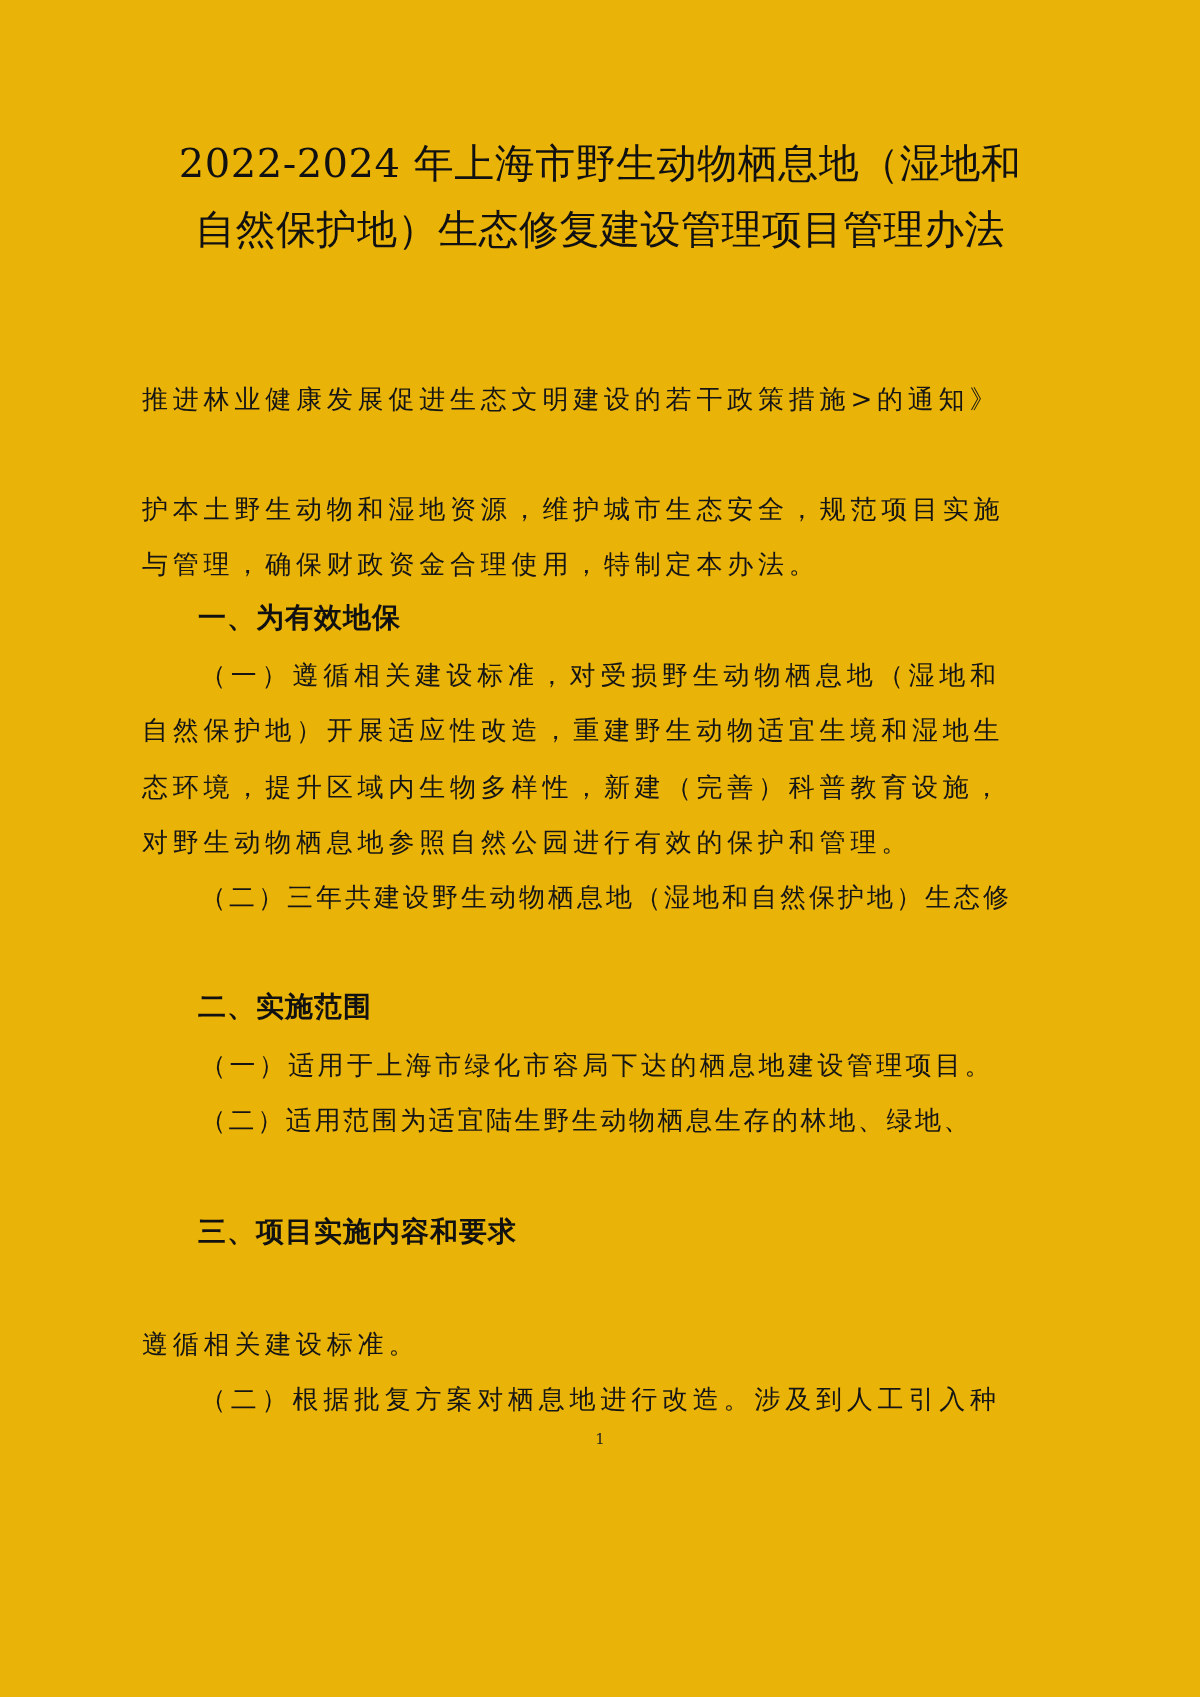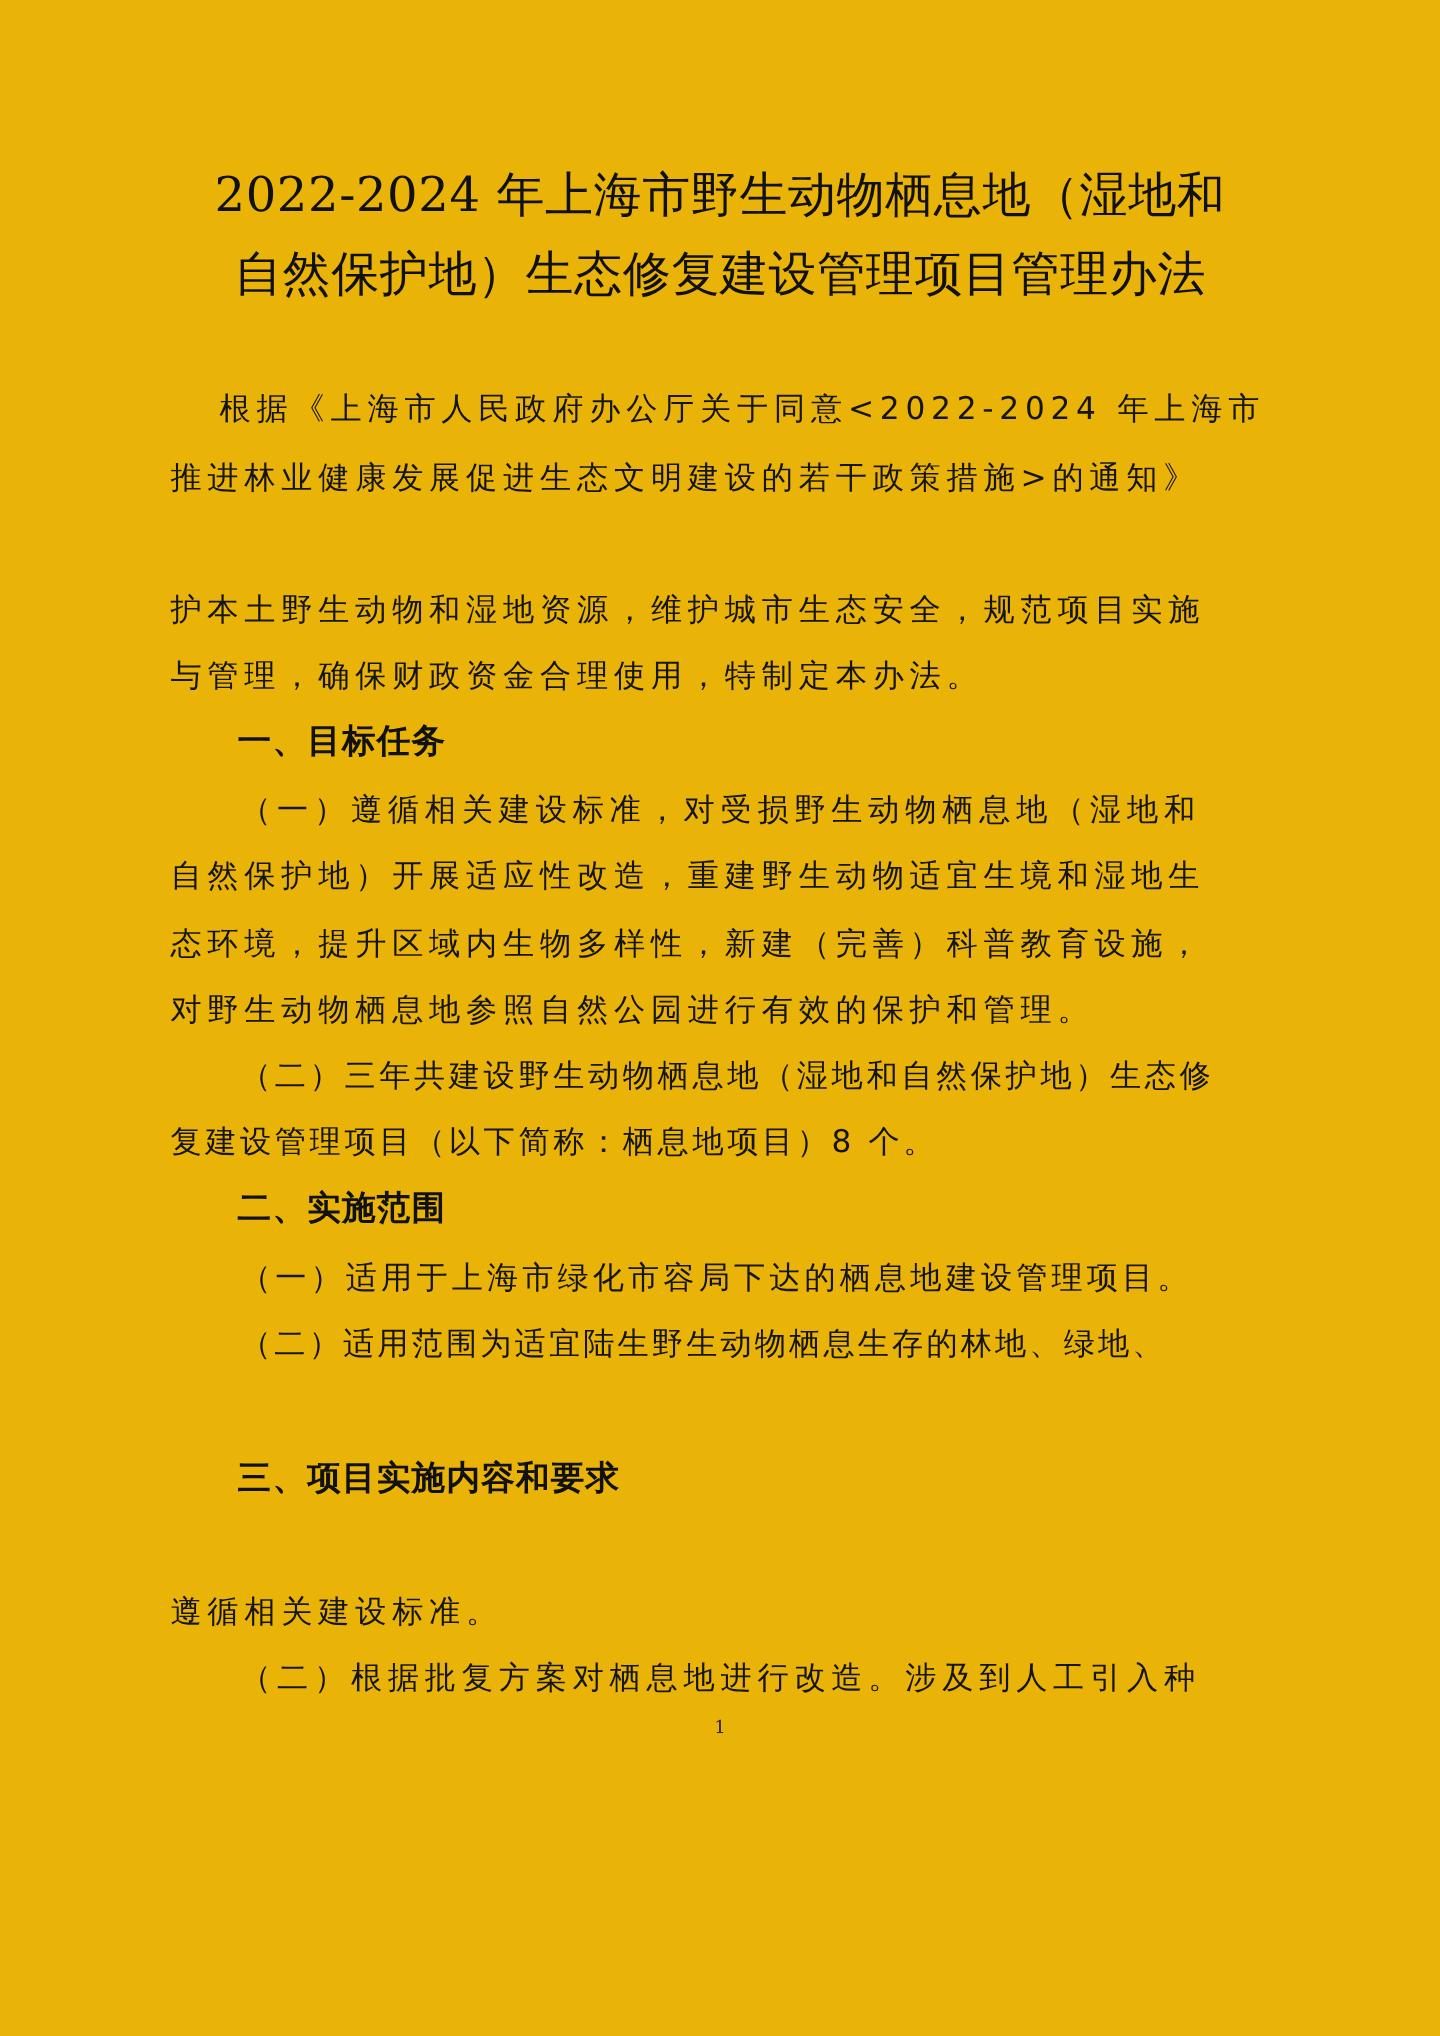--- a/index.html
+++ b/index.html
@@ -19,32 +19,30 @@
     .pagenum { position: absolute; left: 0; width: 1200px; top: 1560px; text-align: center;
       font-family: "DejaVu Serif", "Liberation Serif", serif; font-size: 15px; color: #222; }
   </style>
 </head>
 <body>
 
 <div class="page">
   <div class="title t1">2022-2024 年上海市野生动物栖息地（湿地和</div>
   <div class="title t2">自然保护地）生态修复建设管理项目管理办法</div>
 
-  <div class="line indent" style="top:324px;left:183px;width:790px;">根据《上海市人民政府办公厅关于同意&lt;2022-2024 年上海市</div>
   <div class="line" style="top:382px;">推进林业健康发展促进生态文明建设的若干政策措施&gt;的通知》</div>
   <div class="line" style="top:492px;">护本土野生动物和湿地资源，维护城市生态安全，规范项目实施</div>
   <div class="line" style="top:547px;">与管理，确保财政资金合理使用，特制定本办法。</div>
 
-  <div class="heading" style="top:601px;">一、目标任务</div>
+  <div class="heading" style="top:601px;">一、为有效地保</div>
   <div class="line indent" style="top:658px;left:200px;width:772px;">（一）遵循相关建设标准，对受损野生动物栖息地（湿地和</div>
   <div class="line" style="top:713px;">自然保护地）开展适应性改造，重建野生动物适宜生境和湿地生</div>
   <div class="line" style="top:770px;">态环境，提升区域内生物多样性，新建（完善）科普教育设施，</div>
   <div class="line" style="top:825px;">对野生动物栖息地参照自然公园进行有效的保护和管理。</div>
   <div class="line indent" style="top:880px;left:200px;width:772px;letter-spacing:3px;">（二）三年共建设野生动物栖息地（湿地和自然保护地）生态修</div>
-  <div class="line" style="top:935px;letter-spacing:3px;">复建设管理项目（以下简称：栖息地项目）8 个。</div>
 
   <div class="heading" style="top:990px;">二、实施范围</div>
   <div class="line indent" style="top:1048px;left:200px;width:790px;letter-spacing:3.4px;">（一）适用于上海市绿化市容局下达的栖息地建设管理项目。</div>
   <div class="line indent" style="top:1103px;left:200px;width:780px;letter-spacing:2.6px;">（二）适用范围为适宜陆生野生动物栖息生存的林地、绿地、</div>
 
   <div class="heading" style="top:1215px;">三、项目实施内容和要求</div>
   <div class="line" style="top:1327px;">遵循相关建设标准。</div>
   <div class="line indent" style="top:1382px;left:200px;width:772px;">（二）根据批复方案对栖息地进行改造。涉及到人工引入种</div>
 
   <div class="pagenum" style="top:1430px;">1</div>

